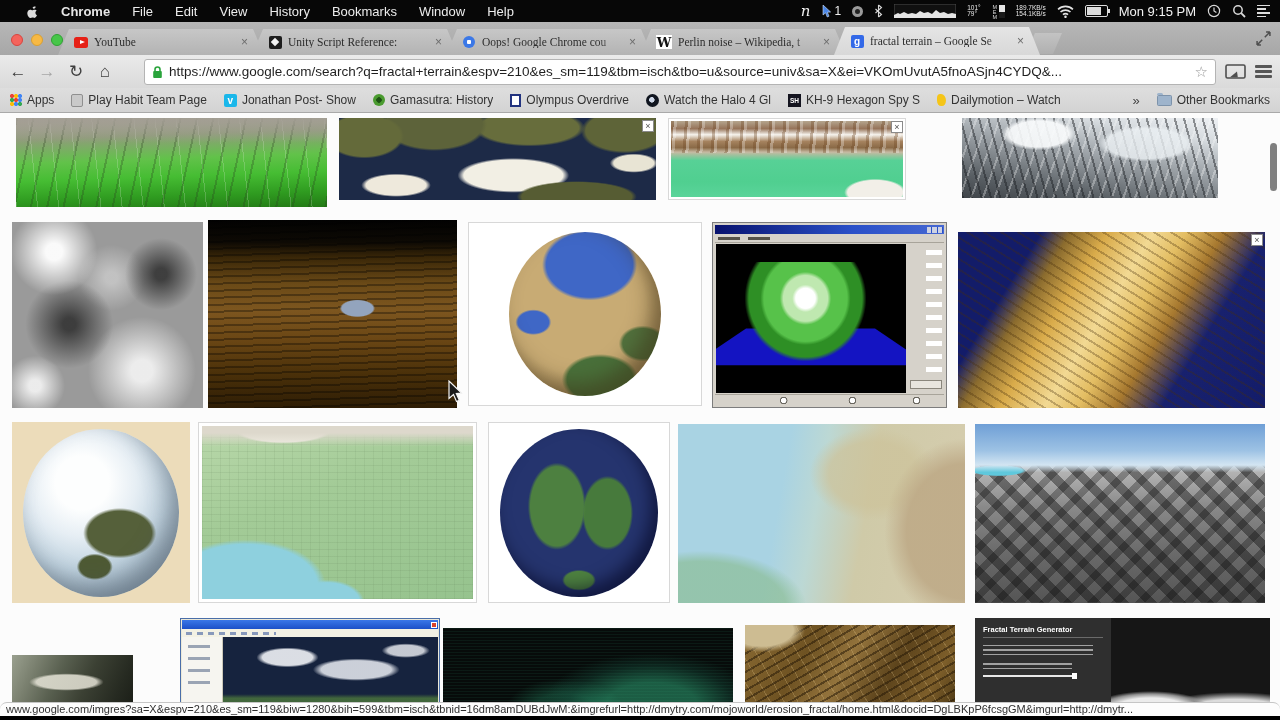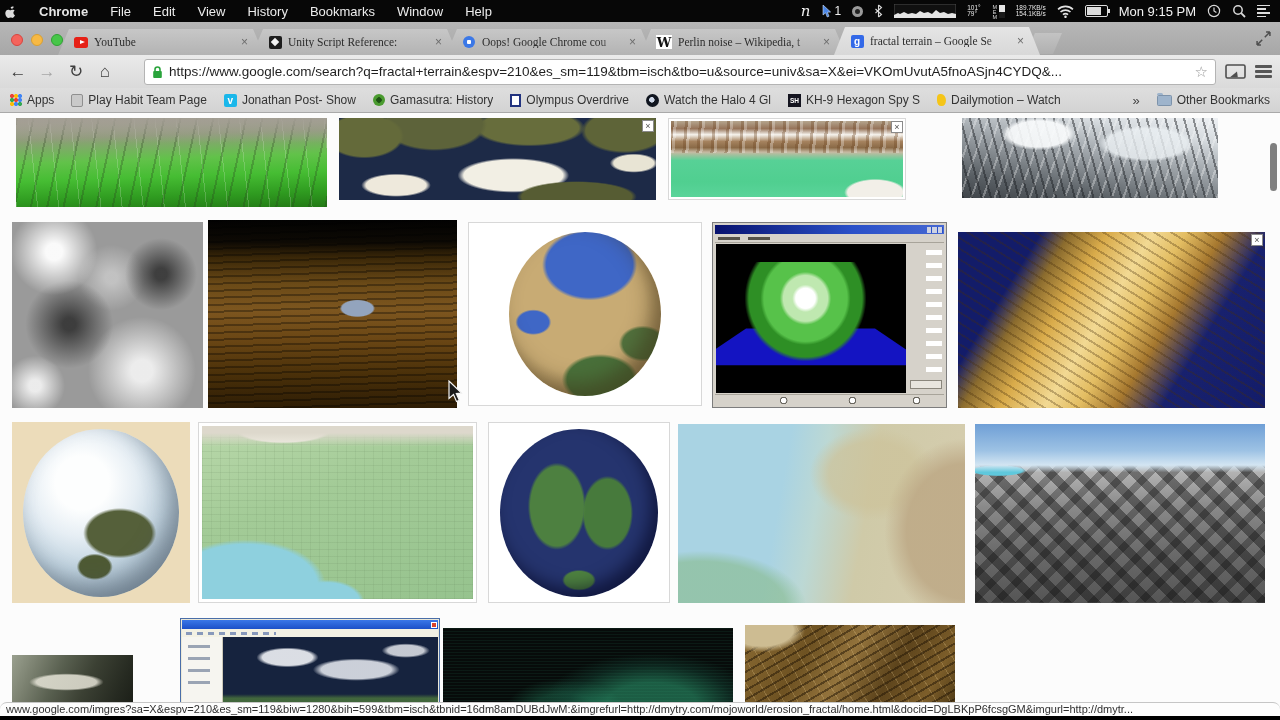--- a/index.html
+++ b/index.html
@@ -2,21 +2,21 @@
 <html><head>
 <meta charset="utf-8">
 <style>
   html,body{margin:0;padding:0;background:#000;}
   body{font-family:"Liberation Sans","DejaVu Sans",sans-serif;-webkit-font-smoothing:antialiased;}
   .screen{position:relative;width:1280px;height:720px;overflow:hidden;background:#fcfcfc;}
 
   
   .menubar{position:absolute;left:0;top:0;width:1280px;height:22px;background:#070707;color:#e6e6e6;
     display:flex;align-items:center;font-size:13px;}
-  .mb-left{display:flex;align-items:center;gap:22px;padding-left:4px;}
+  .mb-left{display:flex;align-items:center;gap:22px;padding-left:26px;}
   .mb-app{font-weight:bold;}
   .mb-item{color:#ececec;}
   .mb-right{margin-left:auto;display:flex;align-items:center;gap:11px;padding-right:10px;}
   .mb-n{font-family:"DejaVu Serif","Liberation Serif",serif;font-style:italic;font-size:15px;color:#f0f0f0;}
   .mb-cursorwrap{display:flex;align-items:center;gap:3px;color:#eee;font-size:12px;}
   .mb-circle{width:11px;height:11px;border-radius:50%;border:3px solid #9a9a9a;box-sizing:border-box;background:#222;}
   .mb-stack{display:flex;flex-direction:column;line-height:6.5px;font-size:6.5px;color:#e8e8e8;letter-spacing:0;}
   .mb-mem{display:flex;align-items:center;gap:2px;}
   .mb-memtxt{writing-mode:vertical-rl;text-orientation:upright;font-size:5.5px;line-height:5px;color:#ddd;letter-spacing:-1px;}
   .mb-gauge{width:6px;height:13px;background:#e6e6e6;position:relative;}
@@ -484,20 +484,31 @@
 
     <div class="thumb t-coast" style="left:12px;top:542px;width:121px;height:52px;" title="Dark aerial view of a rugged coastline"></div>
     <div class="thumb t-xpapp" style="left:180px;top:505px;width:260px;height:89px;" title="Windows XP application window showing a dark generated world map">
       <div class="xp-title"></div>
       <div class="xp-tool"></div>
       <div class="xp-side"></div>
       <div class="xp-view"></div>
     </div>
     <div class="thumb t-wire" style="left:443px;top:515px;width:290px;height:79px;" title="Dark teal wireframe terrain mountain render"></div>
     <div class="thumb t-terrace" style="left:745px;top:512px;width:210px;height:82px;" title="Terraced brown voxel landscape render"></div>
+    <div class="thumb t-textpanel" style="left:975px;top:505px;width:295px;height:89px;" title="Dark page titled Fractal Terrain Generator with grayscale terrain preview">
+      <div class="tp-left">
+        <div class="tp-head">Fractal Terrain Generator</div>
+        <div class="tp-lines"></div>
+        <div class="tp-lines short"></div>
+        <div class="tp-slider">
+            <i></i>
+          </div>
+      </div>
+      <div class="tp-right"></div>
+    </div>
   </div>
 
   <div class="scroll-thumb"></div>
 
   <svg class="cursor" width="17" height="24" viewBox="0 0 17 24">
     <path d="M1 1 L1 18.5 L5.5 14.5 L8.5 21.5 L11.3 20.3 L8.3 13.6 L13.8 13.2 Z" fill="#1a1a1a" stroke="#f5f5f5" stroke-width="1.2"></path>
   </svg>
 
   <div class="statusbar">www.google.com/imgres?sa=X&amp;espv=210&amp;es_sm=119&amp;biw=1280&amp;bih=599&amp;tbm=isch&amp;tbnid=16dm8amDUBdJwM:&amp;imgrefurl=http://dmytry.com/mojoworld/erosion_fractal/home.html&amp;docid=DgLBKpP6fcsgGM&amp;imgurl=http://dmytr...</div>
   <div class="letterbox"></div>

